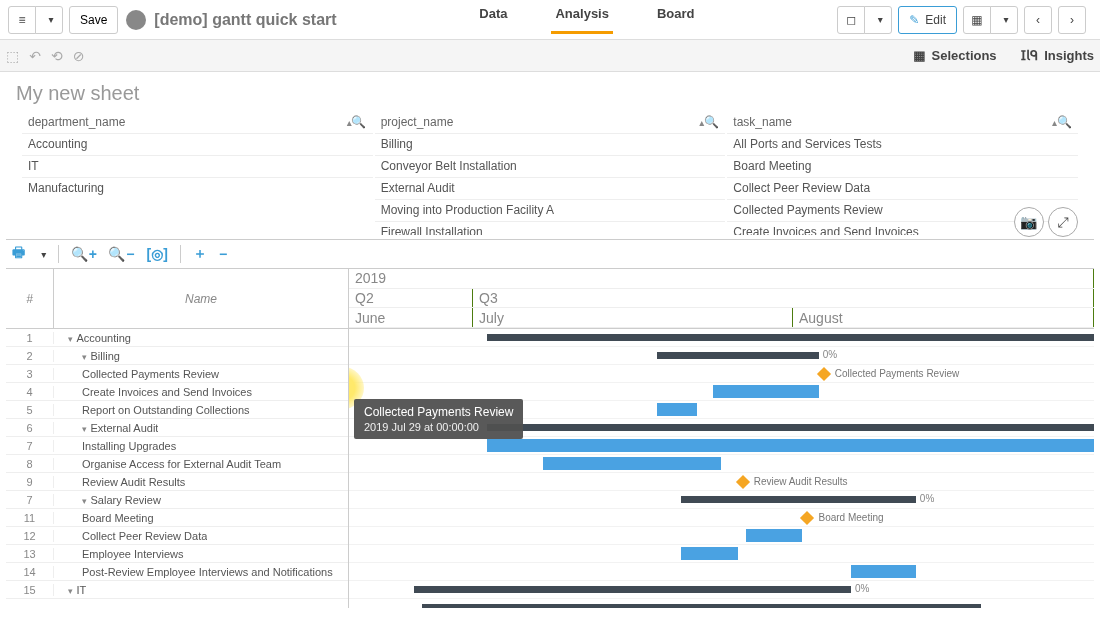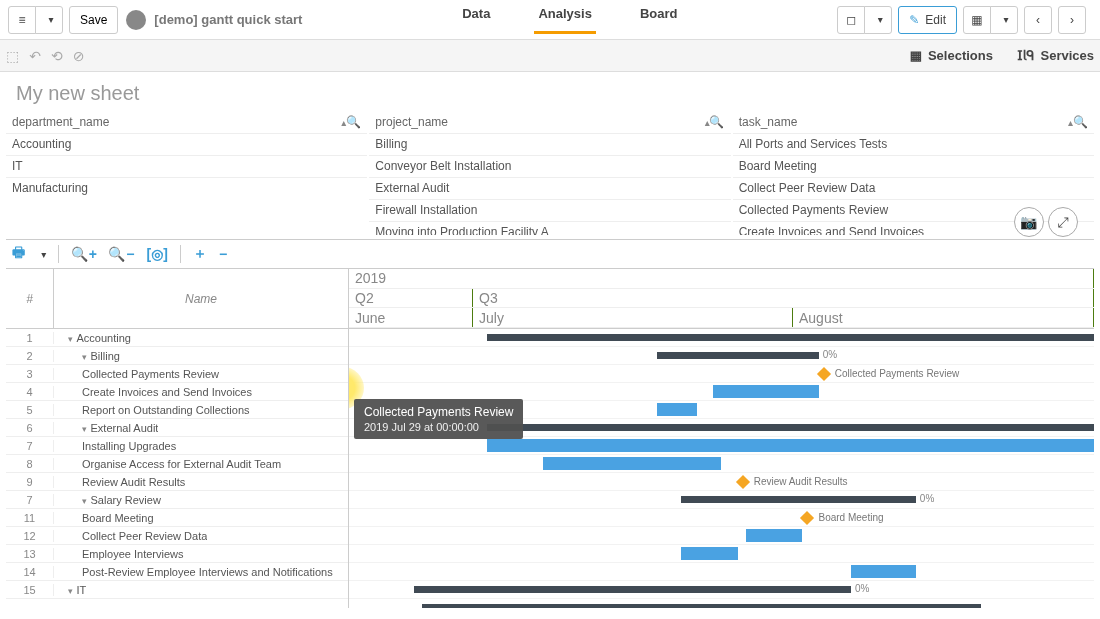--- a/index.html
+++ b/index.html
@@ -7,39 +7,39 @@
 
 
 .topbar { height: 40px; display: flex; align-items: center; padding: 0 8px; border-bottom: 1px solid #ddd; }
 .btn { height: 28px; display: inline-flex; align-items: center; border: 1px solid #ccc; border-radius: 3px; padding: 12px 10px; background: #fff; cursor: pointer; font-size: 12px; margin-right: 6px; }
 .icon-btn { width: 28px; justify-content: center; padding: 0; }
 .btn-group { display: flex; }
 .btn-group .btn { border-radius: 0; margin-right: -1px; }
 .btn-group .btn:first-child { border-top-left-radius: 3px; border-bottom-left-radius: 3px; }
 .btn-group .btn:last-child { border-top-right-radius: 3px; border-bottom-right-radius: 3px; margin-right: 6px; }
 .gray-circle { width: 20px; height: 20px; border-radius: 50%; background: #888; margin: 0 8px 0 2px; }
-.file-name { color: #777; font-size: 13px; font-weight: bold; }
+.file-name { color: #777; font-size: 16px; font-weight: bold; }
 .top-tabs { flex: 1; display: flex; justify-content: center; gap: 40px; }
 .top-tab { padding: 0 4px 10px; font-size: 13px; font-weight: bold; cursor: pointer; }
 .top-tab.active { color: #444; border-bottom: 3px solid #f59c00; }
 .edit-btn { border-color: #3a9dd6; color: #444; display: flex; gap: 6px; }
 .pencil { color: #3a9dd6; }
 
 
 .secondbar { height: 32px; background: #f5f5f5; border-bottom: 1px solid #ddd; display: flex; align-items: center; padding: 0 6px; }
 .secondbar-left { display: flex; gap: 10px; }
 .secondbar-left span { color: #aaa; font-size: 14px; cursor: pointer; }
 .secondbar-right { margin-left: auto; display: flex; align-items: center; gap: 24px; }
 .selections-item { display: flex; align-items: center; gap: 6px; font-weight: bold; font-size: 13px; cursor: pointer; }
 
 
 .sheet-title { padding: 10px 16px 6px; font-size: 20px; color: #999; }
 
 
-.filters-row { display: flex; gap: 2px; padding: 0 6px; position: relative; }
+.filters-row { display: flex; gap: 2px; padding: 0 22px; position: relative; justify-content: flex-end; }
 .filter-panel { flex: 1; border: none; }
 .filter-header { display: flex; align-items: center; padding: 4px 6px; background: #fff; }
 .filter-header .label { flex: 1; color: #666; }
 .filter-header .tri { color: #888; font-size: 10px; }
 .filter-header .search { color: #888; margin-left: auto; }
 .filter-list { max-height: 102px; overflow: hidden; }
 .filter-item { padding: 3px 6px; background: #fff; border-top: 1px solid #eee; cursor: pointer; color: #555; font-size: 12px; line-height: 15px; }
 
 .snapshot-btn, .fullscreen-btn { position: absolute; width: 30px; height: 30px; border: 1px solid #aaa; border-radius: 50%; display: flex; align-items: center; justify-content: center; cursor: pointer; background: #fff; font-size: 14px; }
 .snapshot-btn { right: 56px; top: 96px; }
@@ -135,21 +135,21 @@
     <span>⟲</span>
     <span>⊘</span>
   </div>
   <div class="secondbar-right">
     <div class="selections-item">
       <span class="grid-icon"></span>
       <span>Selections</span>
     </div>
     <div class="selections-item">
       <span class="bars-icon"></span>
-      <span>Services</span>
+      <span>Insights</span>
     </div>
   </div>
 </div>
 
 <div class="sheet-title">My new sheet</div>
 
 <div class="filters-row">
   <div class="filter-panel">
     <div class="filter-header">
       <span class="label">department_name</span>
@@ -166,22 +166,22 @@
   <div class="filter-panel">
     <div class="filter-header">
       <span class="label">project_name</span>
       <span class="tri">▴</span>
       <span class="search">🔍</span>
     </div>
     <div class="filter-list">
       <div class="filter-item">Billing</div>
       <div class="filter-item">Conveyor Belt Installation</div>
       <div class="filter-item">External Audit</div>
+      <div class="filter-item">Moving into Production Facility A</div>
       <div class="filter-item">Firewall Installation</div>
-      <div class="filter-item">Moving into Production Facility A</div>
     </div>
   </div>
 
   <div class="filter-panel">
     <div class="filter-header">
       <span class="label">task_name</span>
       <span class="tri">▴</span>
       <span class="search">🔍</span>
     </div>
     <div class="filter-list">

